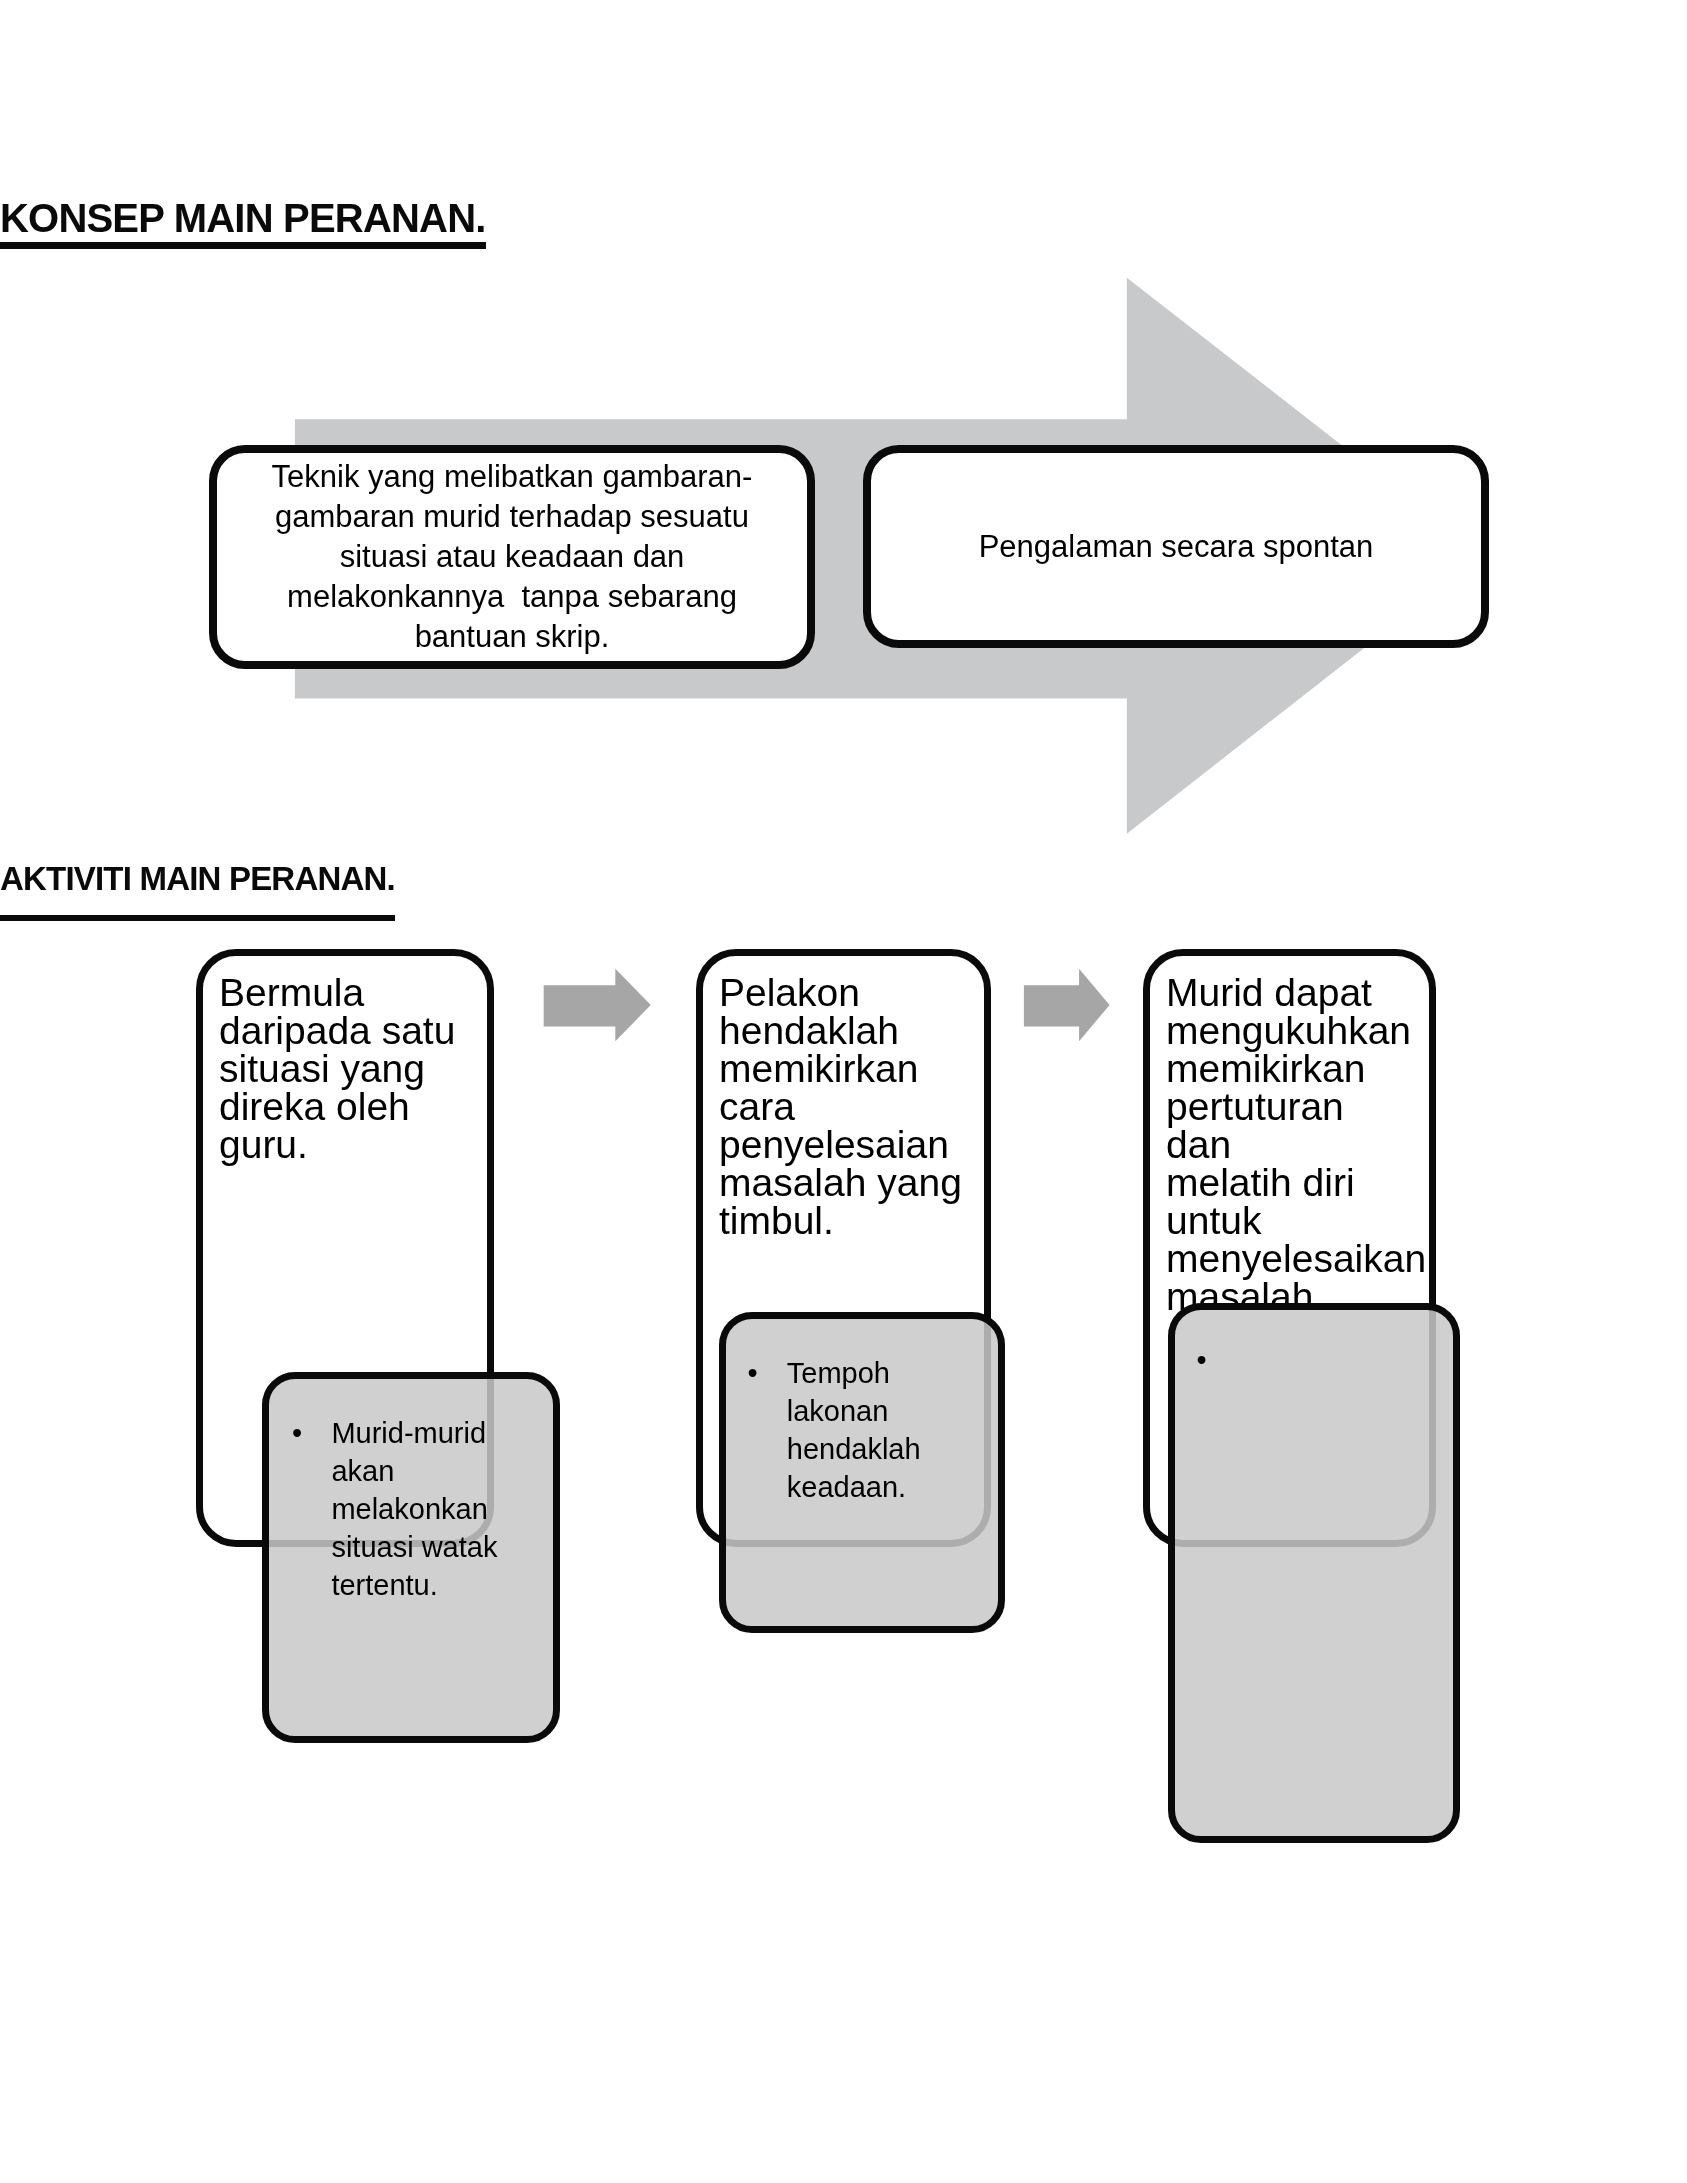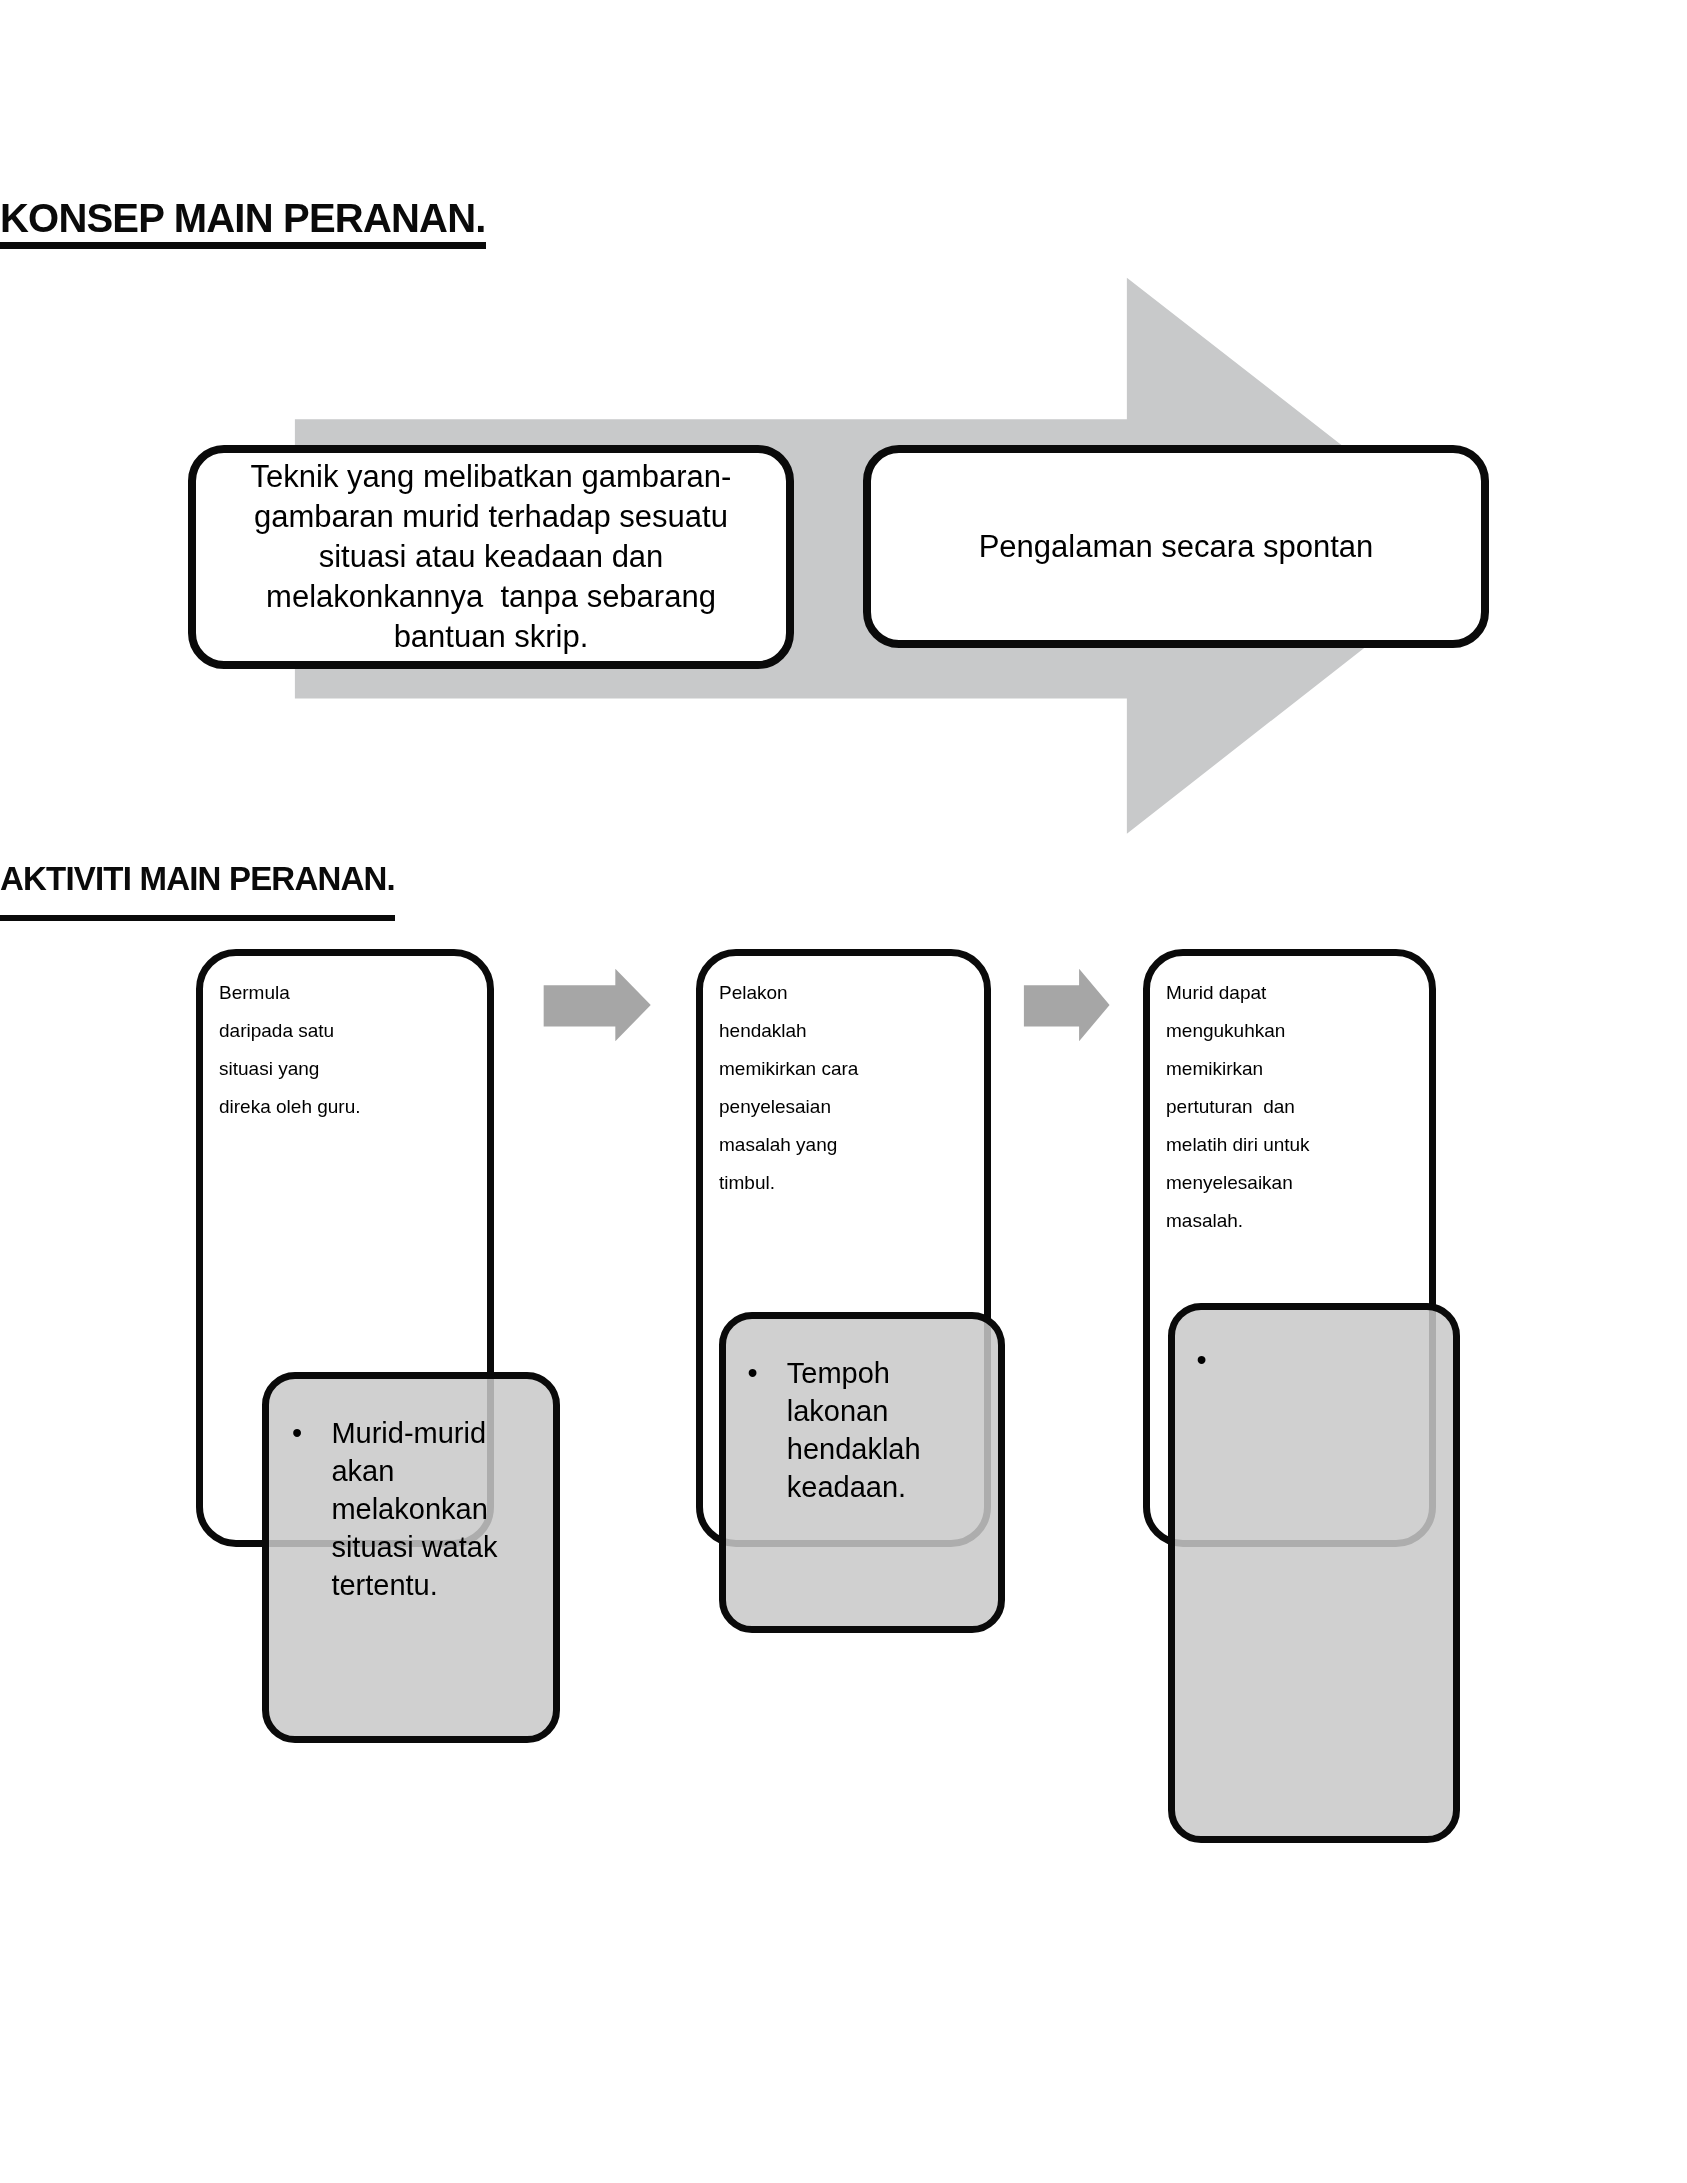--- a/index.html
+++ b/index.html
@@ -20,40 +20,40 @@
   #title-konsep{top:196px;font-size:40px;letter-spacing:-0.8px;}
   #title-konsep span{border-bottom-width:7.4px;padding-bottom:2.5px;}
   #title-aktiviti{top:860px;font-size:33px;letter-spacing:-0.8px;}
   #title-aktiviti span{border-bottom-width:6.6px;padding-bottom:18px;}
 
   
   .wbox{
     background:#ffffff;border:8.2px solid #0a0a0a;border-radius:36px;
     box-sizing:border-box;z-index:1;
   }
-  #box-definition{left:188px;top:445px;width:606px;height:224px;
+  #box-definition{left:209px;top:445px;width:606px;height:224px;
     display:flex;align-items:center;justify-content:center;}
   #box-spontan{left:863px;top:445px;width:626px;height:203px;
     display:flex;align-items:center;justify-content:center;}
   #box-definition .btext{
     white-space:pre-wrap;text-align:center;font-size:31px;line-height:40px;width:100%;
   }
   #box-spontan .btext{font-size:31px;text-align:center;}
 
   .colbox{
     background:#ffffff;border:7.4px solid #0a0a0a;border-radius:40px;
     box-sizing:border-box;z-index:1;width:100%;height:100%;
   }
   .colwrap{width:298px;height:598px;top:949px;z-index:1;}
   #col-1{left:196px;}
   #col-2{left:696px;width:295px;}
   #col-3{left:1143px;width:293px;}
   .colheading{
     position:absolute;left:23px;top:25px;right:11.5px;
-    white-space:pre-wrap;font-size:19px;line-height:38px;
+    white-space:pre-wrap;font-size:39px;line-height:38px;
   }
 
   
   .note{
     background:rgba(200,200,200,0.86);
     border:7.4px solid #0a0a0a;border-radius:33px;
     box-sizing:border-box;z-index:2;
   }
   #note-1{left:262px;top:1372px;width:298px;height:371px;}
   #note-2{left:719px;top:1312px;width:286px;height:321px;}

